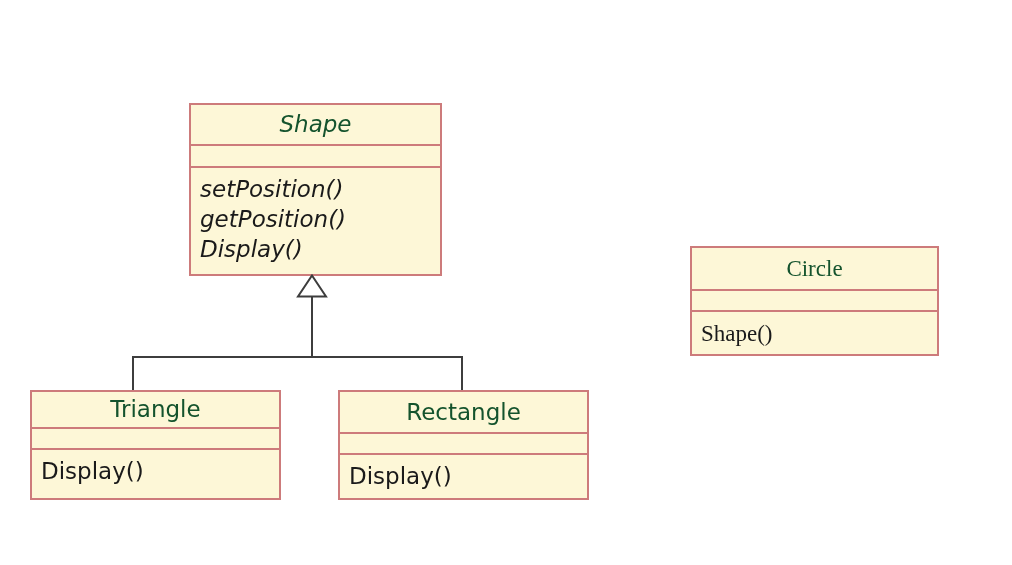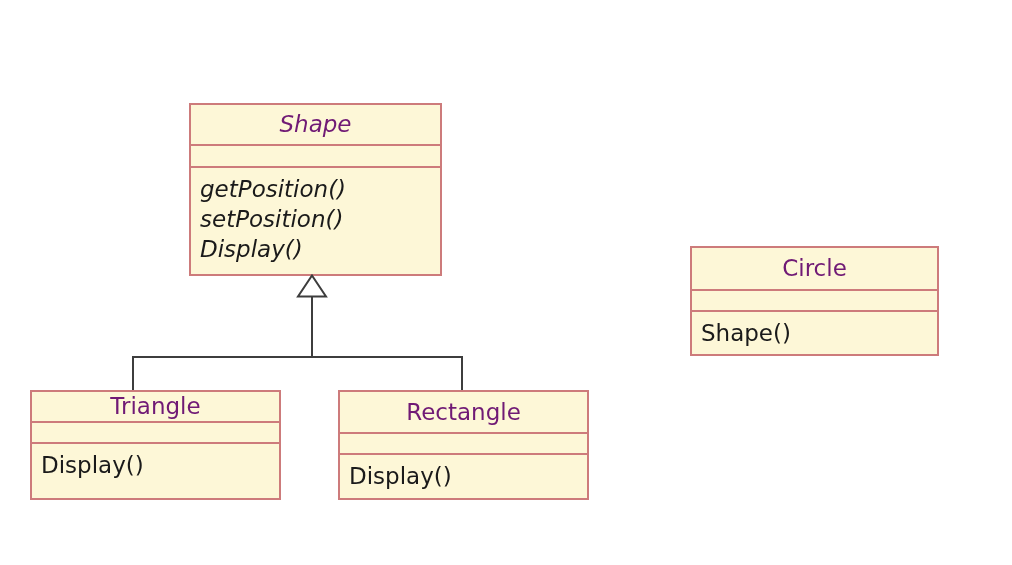--- a/index.html
+++ b/index.html
@@ -22,21 +22,21 @@
   .uml-class {
     position: absolute;
     box-sizing: border-box;
     background: #fdf7d7;
     border: 2px solid #cd7b7b;
     z-index: 5;
   }
   .uml-name {
     box-sizing: border-box;
     text-align: center;
-    color: #701a75;
+    color: #14532d;
     font-size: 23px;
     line-height: 1;
     display: flex;
     align-items: center;
     justify-content: center;
     border-bottom: 2px solid #cd7b7b;
   }
   .uml-attrs {
     box-sizing: border-box;
     border-bottom: 2px solid #cd7b7b;
@@ -83,43 +83,43 @@
   <div class="conn conn-h" style="left:132px; top:356px; width:331px;"></div>
 
   <div class="conn conn-v" style="left:132px; top:356px; height:36px;"></div>
 
   <div class="conn conn-v" style="left:461px; top:356px; height:36px;"></div>
 
   <div class="uml-class abstract" style="left:189px; top:103px; width:253px; height:173px;">
     <div class="uml-name" style="height:41px;">Shape</div>
     <div class="uml-attrs" style="height:22px;"></div>
     <div class="uml-ops">
+      <div class="uml-op">setPosition()</div>
       <div class="uml-op">getPosition()</div>
-      <div class="uml-op">setPosition()</div>
       <div class="uml-op">Display()</div>
     </div>
   </div>
 
   <div class="uml-class" style="left:30px; top:390px; width:251px; height:110px;">
-    <div class="uml-name" style="height:31px;">Triangle</div>
+    <div class="uml-name" style="height:37px;">Triangle</div>
     <div class="uml-attrs" style="height:21px;"></div>
     <div class="uml-ops">
       <div class="uml-op">Display()</div>
     </div>
   </div>
 
   <div class="uml-class" style="left:338px; top:390px; width:251px; height:110px;">
     <div class="uml-name" style="height:42px;">Rectangle</div>
     <div class="uml-attrs" style="height:21px;"></div>
     <div class="uml-ops">
       <div class="uml-op">Display()</div>
     </div>
   </div>
 
-  <div class="uml-class" style="left:690px; top:246px; width:249px; height:110px;">
+  <div class="uml-class" style="left:690px; top:246px; width:249px; height:110px;font-family:Liberation Serif, serif;">
     <div class="uml-name" style="height:43px;">Circle</div>
     <div class="uml-attrs" style="height:21px;"></div>
     <div class="uml-ops">
       <div class="uml-op">Shape()</div>
     </div>
   </div>
 
 </div>
 
 </body></html>

